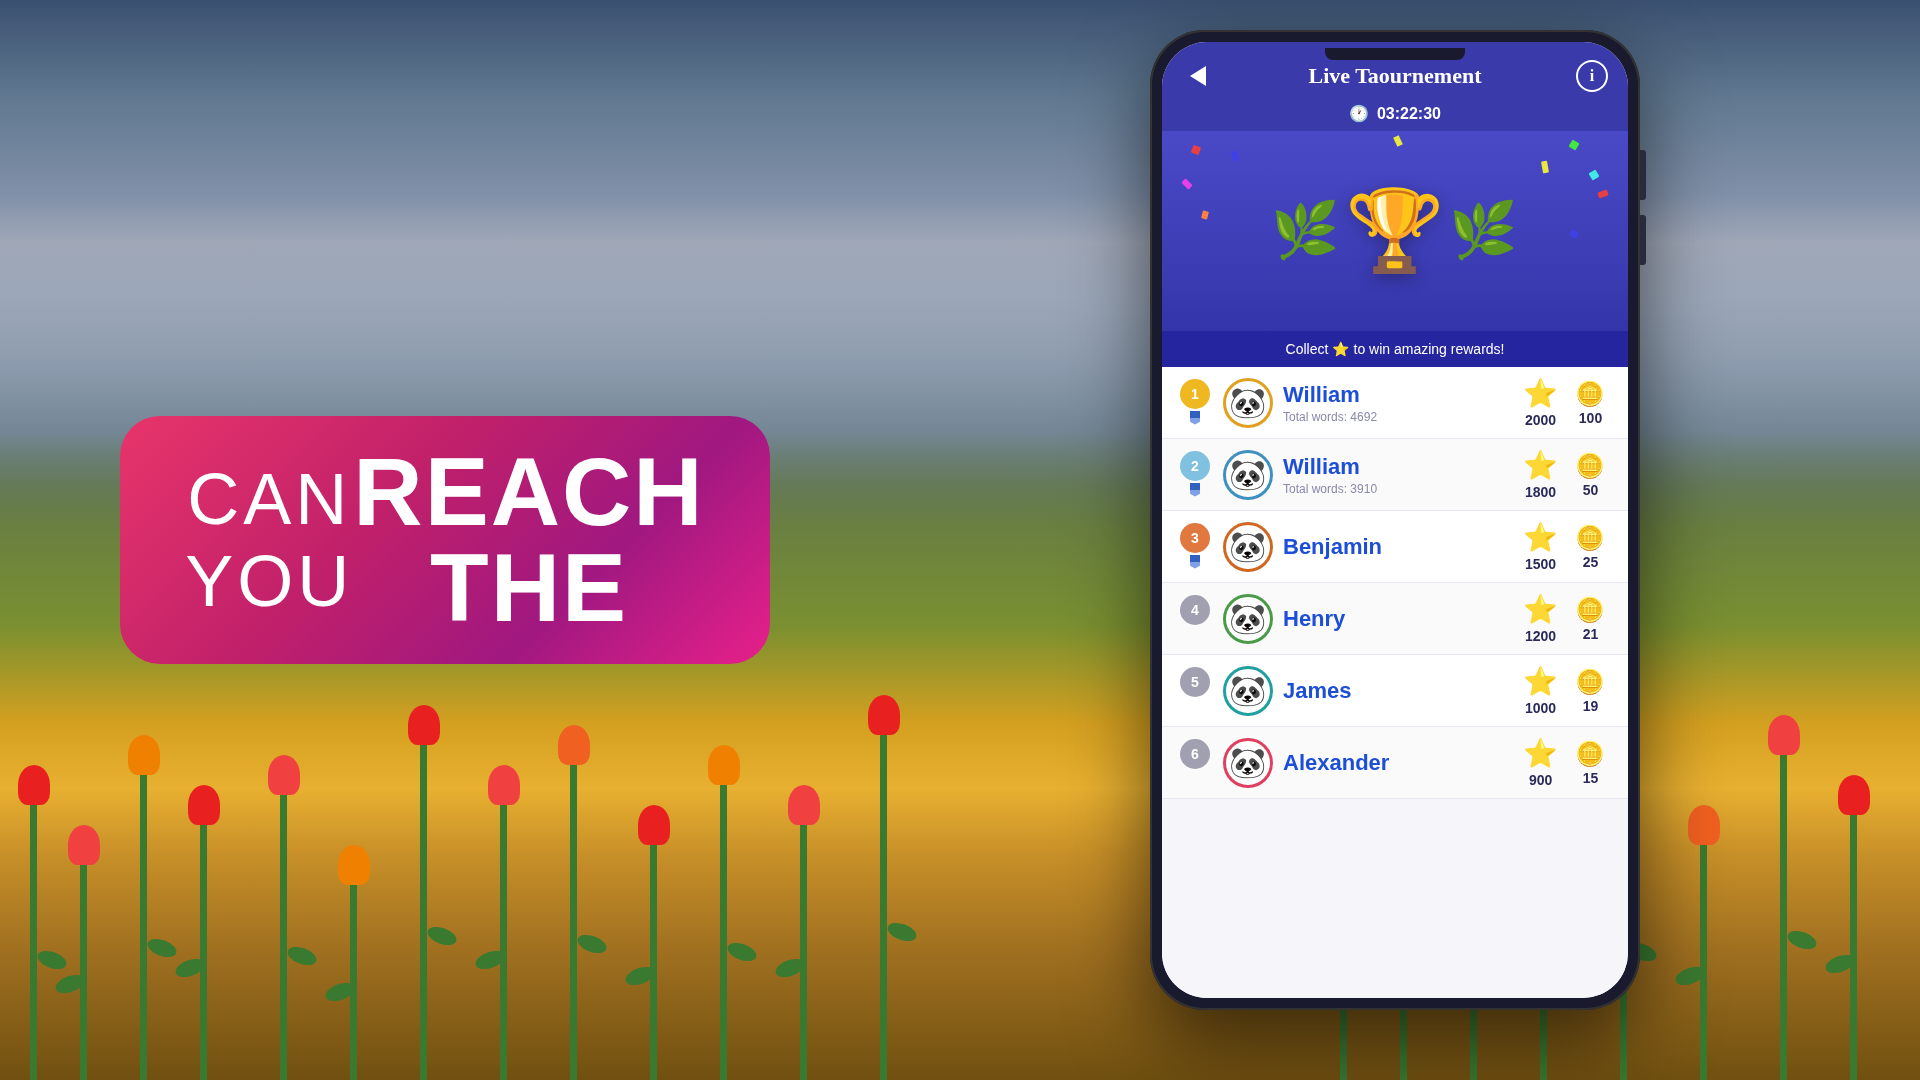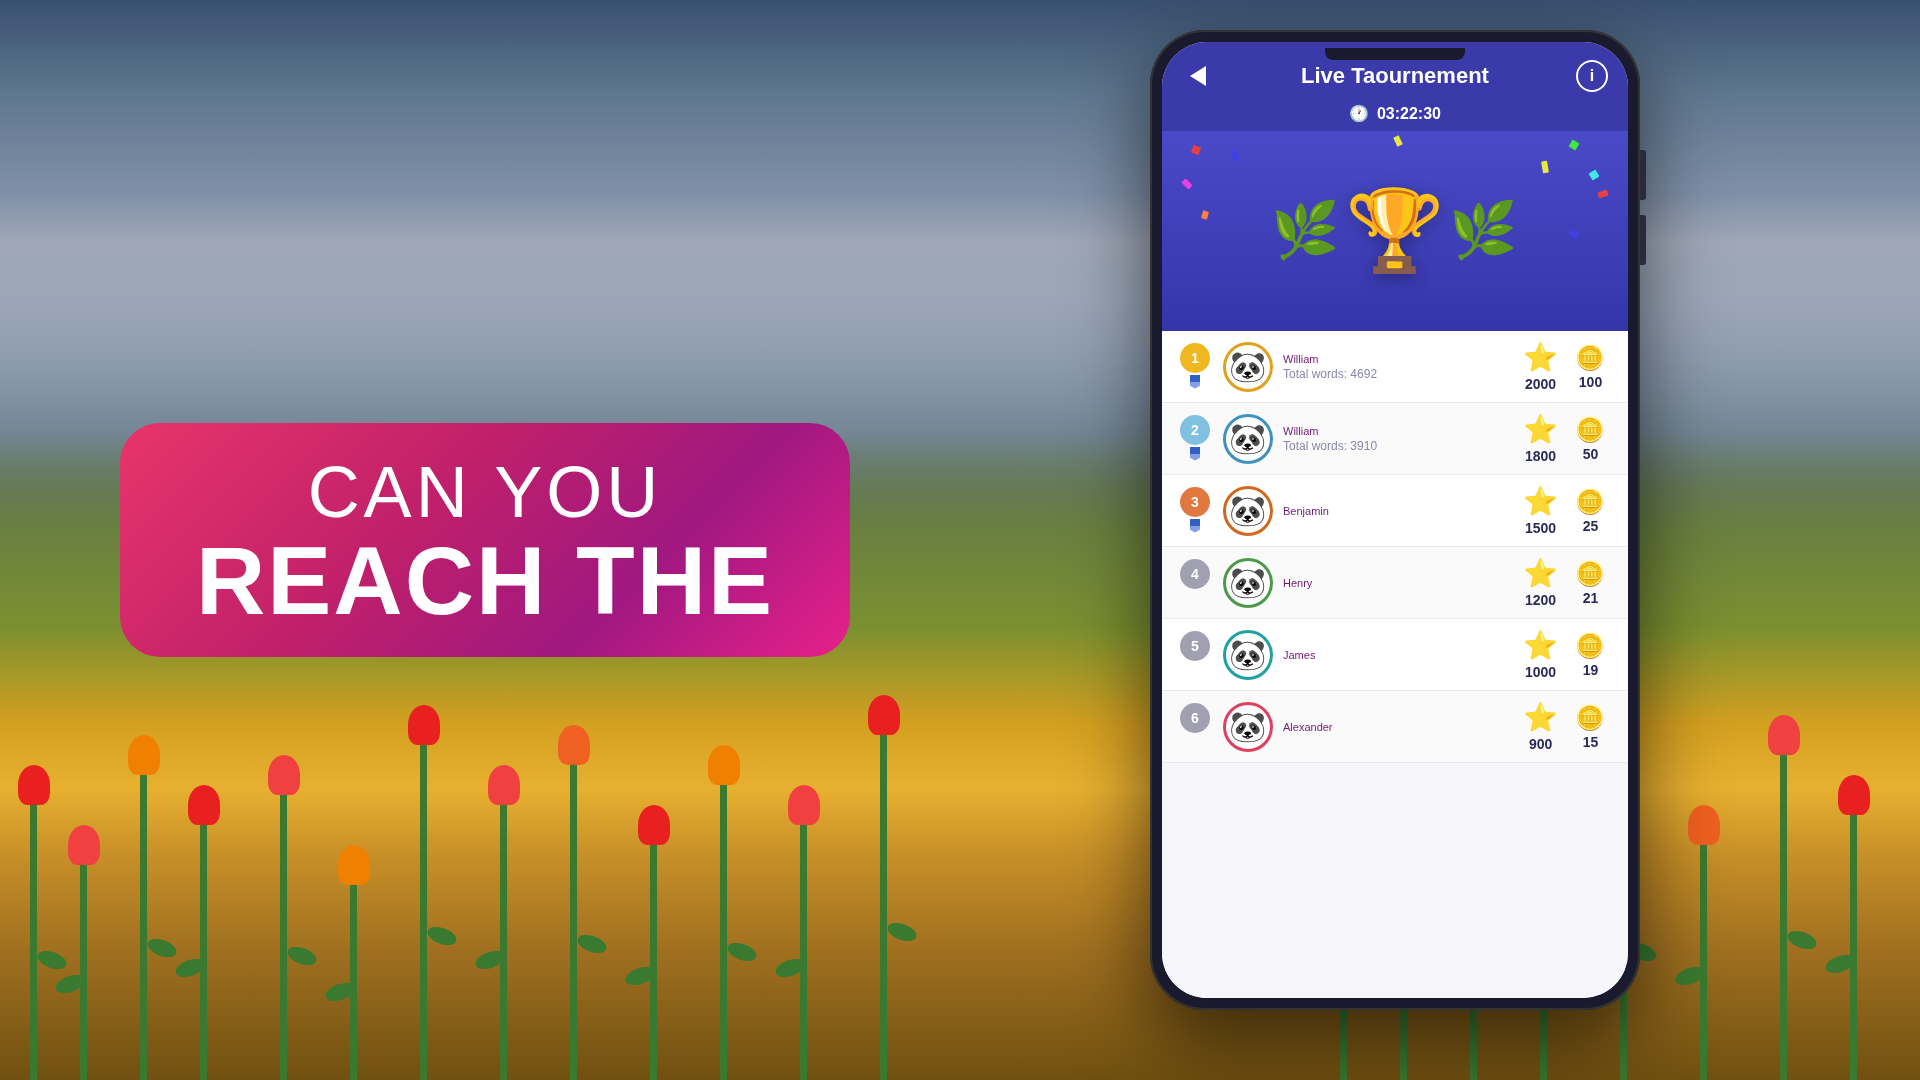--- a/index.html
+++ b/index.html
@@ -62,27 +62,27 @@
       background: linear-gradient(180deg, transparent 0%, #6a8040 15%, #7a9030 30%, #d4a020 45%, #e8b030 55%, #c89028 65%, #a07020 80%, #705010 100%);
       z-index: 3;
     }
 
     
     .promo-card {
       position: absolute;
       left: 120px;
       top: 50%;
       transform: translateY(-50%);
-      width: 730px;
+      width: 650px;
       background: linear-gradient(135deg, #e8356a 0%, #c0206a 40%, #a01880 70%, #e8208a 100%);
       border-radius: 40px;
       padding: 28px 70px;
       z-index: 10;
       display: flex;
-      flex-direction: column;
+      flex-direction: row;
       align-items: center;
       justify-content: center;
     }
 
     .promo-line1 {
       font-size: 72px;
       font-weight: 400;
       color: white;
       text-align: center;
       letter-spacing: 4px;
@@ -156,20 +156,21 @@
       background: #3a3aaa;
       padding: 18px 20px 0;
       flex-shrink: 0;
     }
 
     .app-nav {
       display: flex;
       align-items: center;
       justify-content: space-between;
       margin-bottom: 4px;
+      font-family: Liberation Serif, serif;
     }
 
     .back-btn {
       width: 32px;
       height: 32px;
       display: flex;
       align-items: center;
       justify-content: center;
       cursor: pointer;
     }
@@ -349,23 +350,23 @@
     .avatar-ring-green { border-color: #4a9a4a; }
     .avatar-ring-teal { border-color: #20a0a0; }
     .avatar-ring-pink { border-color: #e04060; }
 
     
     .player-info {
       flex: 1;
     }
 
     .player-name {
-      font-size: 11px;
-      font-weight: 400;
-      color: #701a75;
+      font-size: 22px;
+      font-weight: 700;
+      color: #1d4ed8;
     }
 
     .player-words {
       font-size: 12px;
       color: #8888aa;
       margin-top: 2px;
     }
 
     
     .stars-section {
@@ -562,20 +563,23 @@
         <div style="position:absolute;top:100px;right:50px;width:8px;height:6px;background:#4040e8;transform:rotate(35deg);"></div>
         <div style="position:absolute;top:5px;left:50%;width:6px;height:10px;background:#e8e840;transform:rotate(-25deg);"></div>
 
         <div class="trophy-group">
           <span class="laurel">🌿</span>
           <span class="main-trophy">🏆</span>
           <span class="laurel">🌿</span>
         </div>
       </div>
 
+      <div class="collect-banner">
+        <span>Collect ⭐ to win amazing rewards!</span>
+      </div>
 
       <div class="leaderboard" id="leaderboard-list">
       <div class="lb-row">
       <div class="rank-badge">
         <div class="rank-circle rank-1">1</div>
         <div class="medal-ribbon"></div>
       </div>
       <div class="avatar-container">
         <div class="avatar-ring avatar-ring-gold">🐼</div>
       </div>

